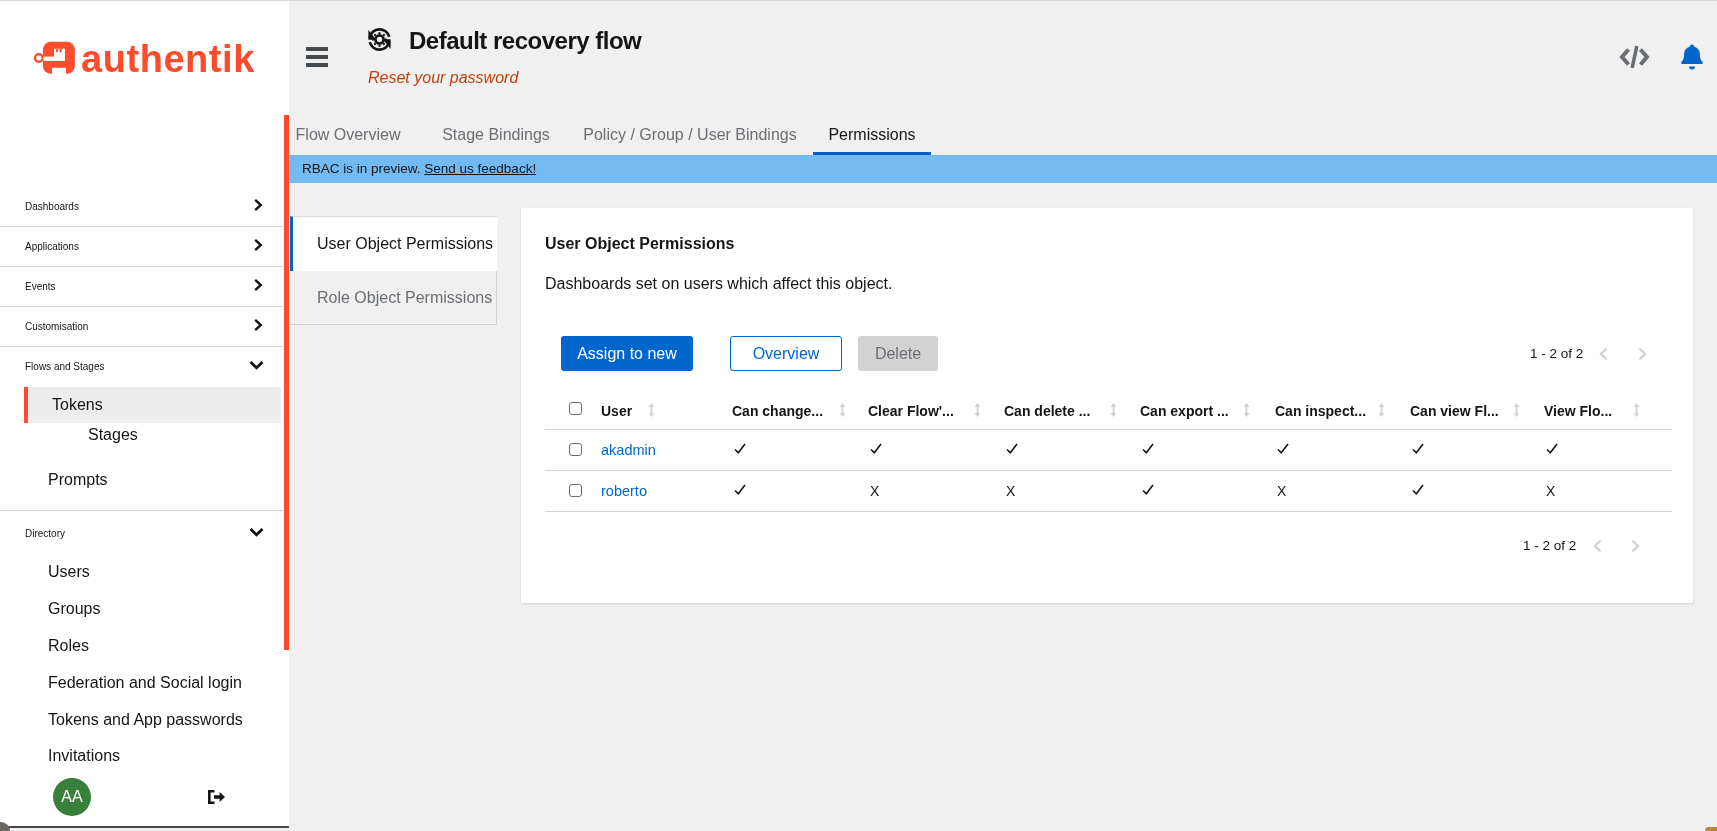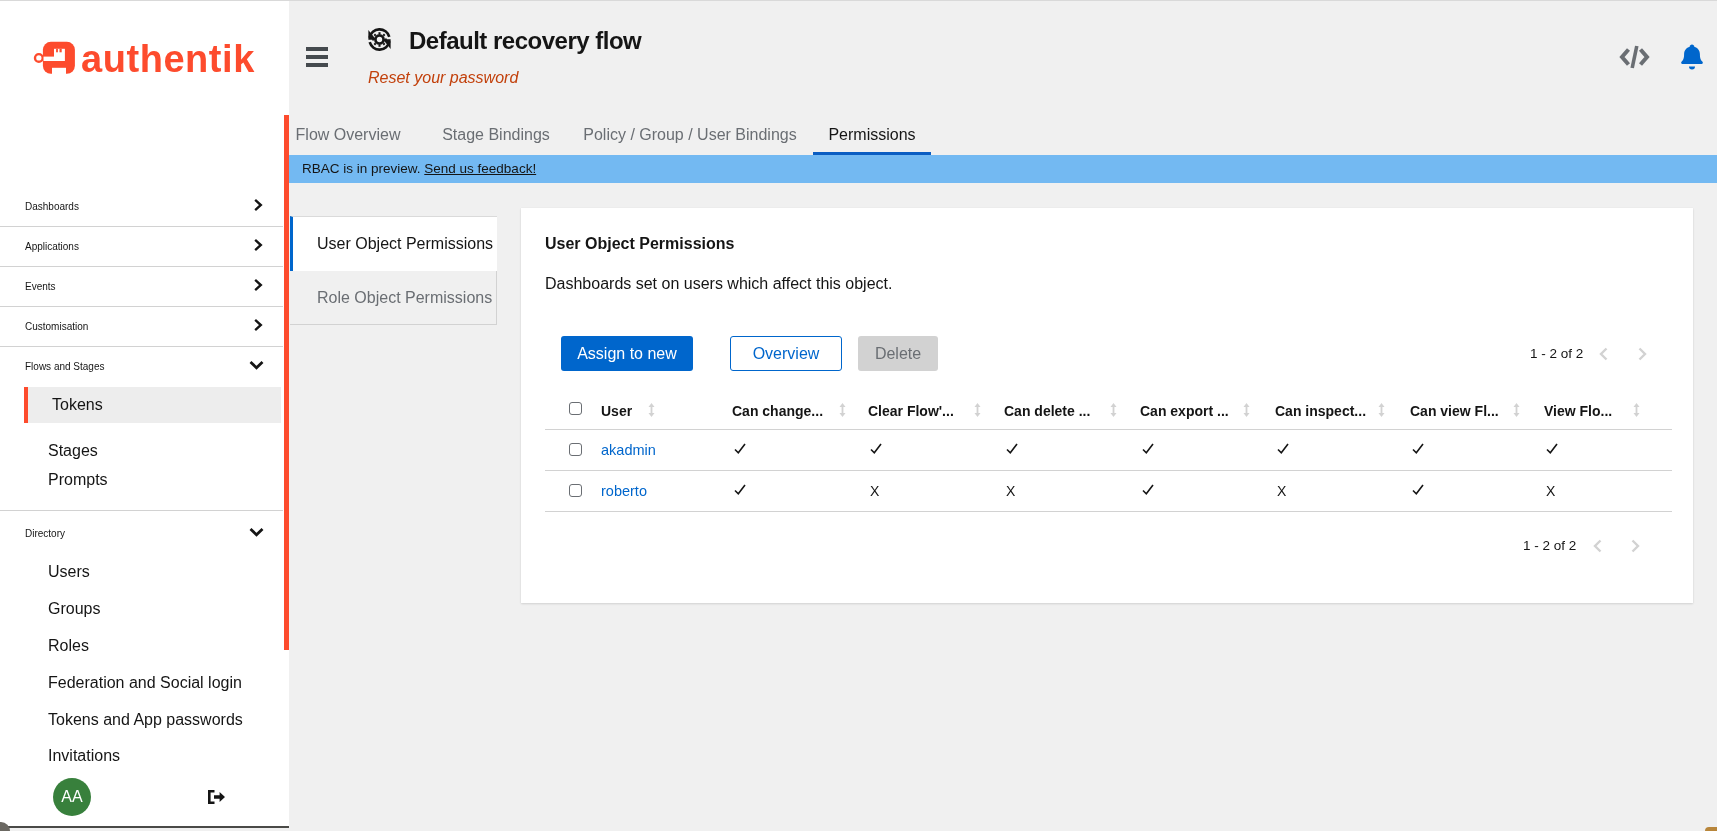--- a/index.html
+++ b/index.html
@@ -120,21 +120,21 @@
   <div class="navitem" style="top:346px;">
       <span class="t">Flows and Stages</span>
       <span class="chev"><svg width="15" height="13" viewBox="0 0 12 10">
           <path d="M1.2 2.6 L6 7.2 L10.8 2.6" fill="none" stroke="#151515" stroke-width="2.2"></path>
         </svg></span>
     </div>
 
   <div id="flowsel">
       <span class="t">Tokens</span>
     </div>
-  <div class="subitem" style="top:432px;">
+  <div class="subitem" style="top:416px;margin-left:40px;">
       <span class="t">Stages</span>
     </div>
   <div class="subitem" style="top:461px;">
       <span class="t">Prompts</span>
     </div>
 
   <div class="sep" style="top:510px;"></div>
   <div class="navitem" style="top:513px;padding-left:27px;">
       <span class="t">Directory</span>
       <span class="chev"><svg width="15" height="13" viewBox="0 0 12 10">

